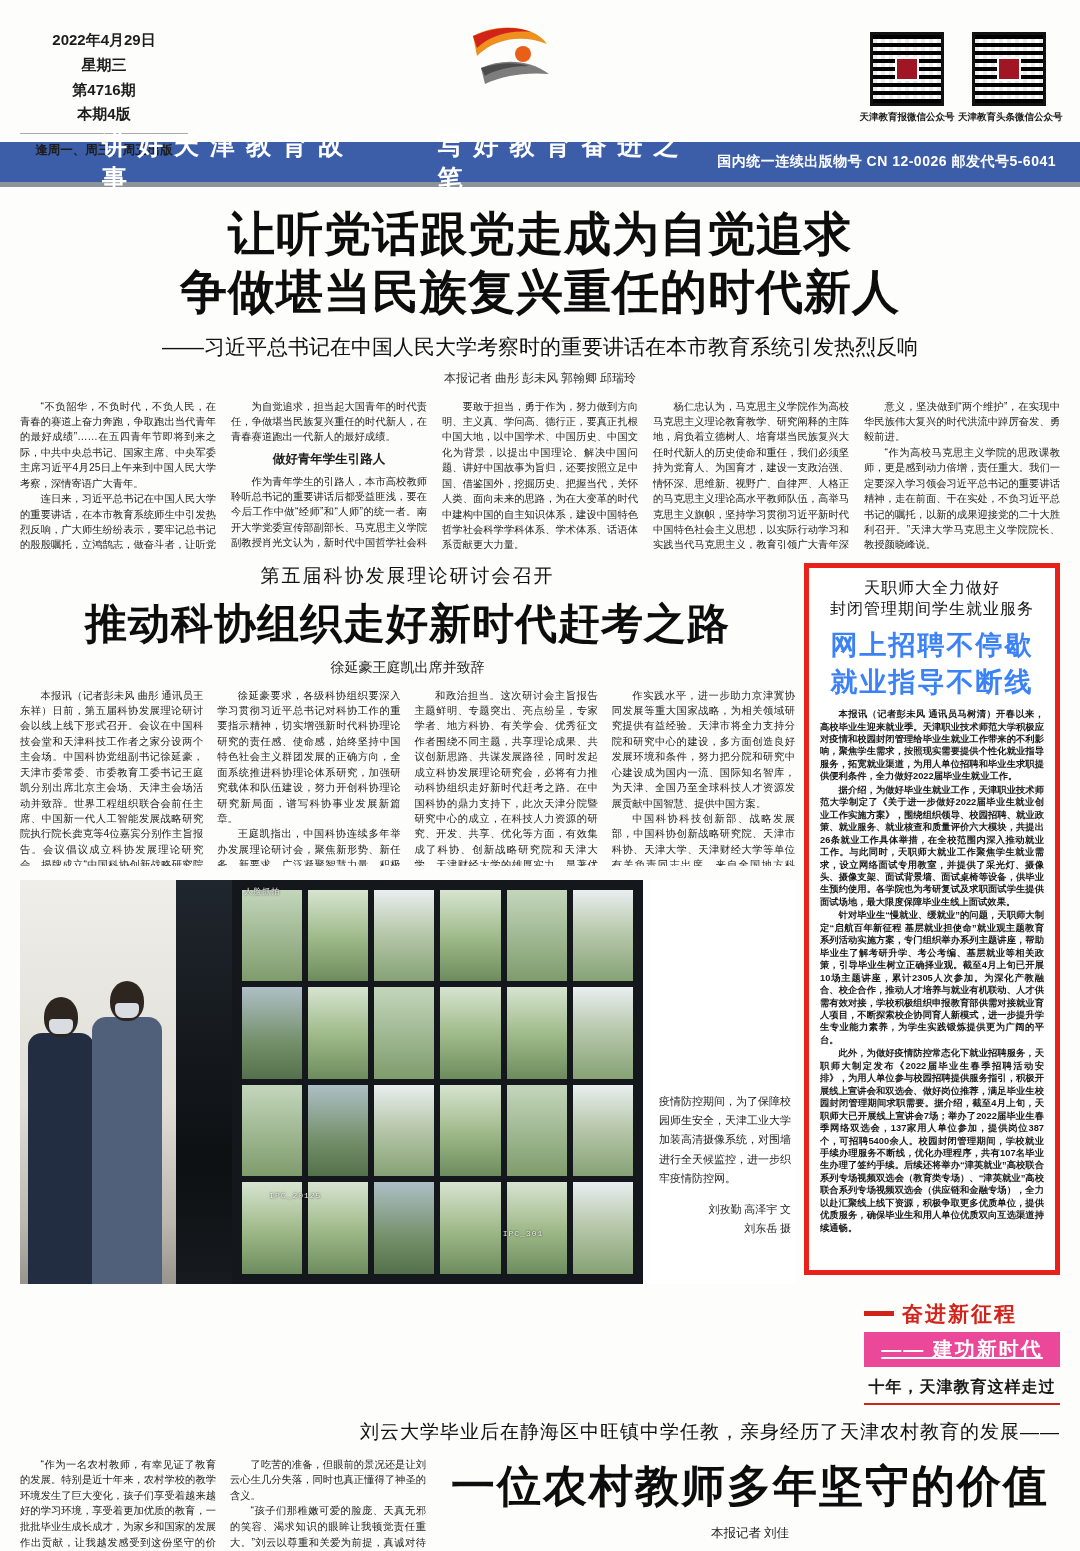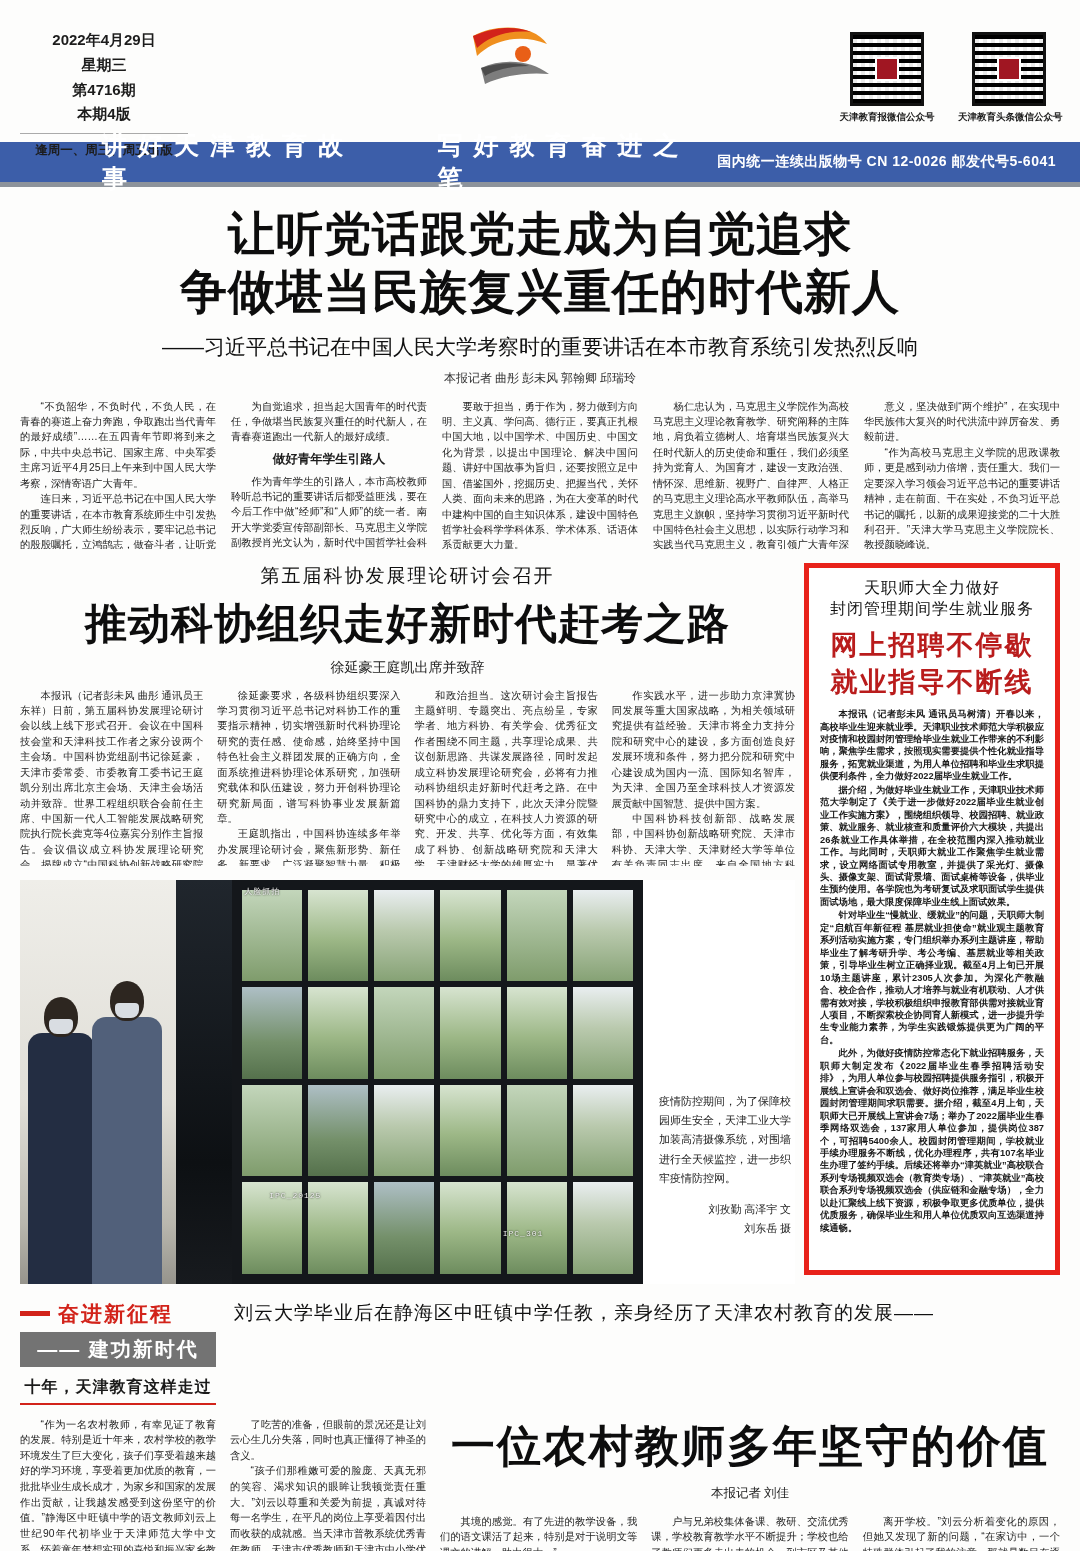--- a/index.html
+++ b/index.html
@@ -6,21 +6,21 @@
   .page{width:1080px;height:1551px;margin:0 auto;background:#fdfdfc;position:relative;overflow:hidden;
         font-family:"Liberation Sans","DejaVu Sans",sans-serif;color:#1c1c1c;box-sizing:border-box;}
   
   .header{display:flex;align-items:flex-start;padding:16px 20px 4px;height:142px;box-sizing:border-box;}
   .pub-info{width:168px;text-align:center;padding-top:12px;}
   .pub-info .line{font-weight:bold;font-size:15px;line-height:1.65;}
   .pub-info .schedule{font-size:12.5px;font-weight:bold;border-top:1px solid #aaa;margin-top:6px;padding-top:8px;}
   .masthead-wrap{flex:1;display:flex;align-items:center;justify-content:center;gap:10px;padding-top:4px;}
   .masthead{font-family:"Liberation Serif","DejaVu Serif",serif;font-weight:900;font-size:94px;line-height:1.05;
             color:#d2231a;letter-spacing:3px;text-shadow:1px 0 0 #d2231a;}
-  .qr-zone{width:226px;display:flex;gap:20px;justify-content:flex-end;padding-top:16px;}
+  .qr-zone{width:226px;display:flex;gap:0;justify-content:flex-end;padding-top:16px;}
   .qr-item{text-align:center;width:102px;}
   .qr{width:68px;height:68px;margin:0 auto;position:relative;border:3px solid #111;
       background:
         repeating-linear-gradient(0deg,#000 0 4px,rgba(255,255,255,.92) 4px 8px),
         repeating-linear-gradient(90deg,#000 0 4px,#fff 4px 8px);}
   .qr .center-badge{position:absolute;left:50%;top:50%;width:20px;height:20px;transform:translate(-50%,-50%);
       background:#a01622;border:2px solid #fff;}
   .qr-label{font-size:9.5px;font-weight:bold;margin-top:5px;white-space:nowrap;}
   
   .banner{height:40px;background:#3c5ea9;display:flex;align-items:center;color:#fff;padding:0 24px;}
@@ -40,21 +40,21 @@
   .mid{display:flex;padding:14px 20px 0;gap:9px;}
   .mid-left{flex:1;min-width:0;}
   .a2{text-align:center;}
   .a2 .kicker{font-size:19px;letter-spacing:2px;color:#111;}
   .a2 .hl{font-family:Liberation Sans, sans-serif;font-weight:900;font-size:42px;margin:7px 0 2px;letter-spacing:1px;color:#0d0d0d;}
   .a2 .byline{font-family:"Liberation Serif","DejaVu Serif",serif;font-size:14px;margin:7px 0 11px;}
   .cols4{display:flex;gap:14px;text-align:justify;height:178px;overflow:hidden;}
   
   .redbox{width:224px;flex:none;border:5px solid #e8221a;padding:10px 11px 8px;height:684px;overflow:hidden;text-align:center;background:#fff;}
   .redbox .k{font-size:16px;margin:0 0;letter-spacing:1px;color:#111;}
-  .redbox .hl{font-size:27px;font-weight:900;line-height:1.4;margin:7px 0 6px;letter-spacing:2px;color:#b91c1c;}
+  .redbox .hl{font-size:27px;font-weight:900;line-height:1.4;margin:7px 0 6px;letter-spacing:2px;color:#3b82f6;}
   .redbox .body{text-align:justify;font-size:9.3px;line-height:1.34;margin-top:5px;height:560px;overflow:hidden;font-weight:bold;}
   .redbox .body .para{margin-bottom:1px;}
   
   .photo-row{display:flex;margin-top:14px;height:404px;}
   .photo{flex:1;position:relative;background:#14171b;overflow:hidden;}
   .scene-left{position:absolute;left:0;top:0;width:25%;height:100%;
       background:linear-gradient(180deg,#efeee9 0%,#e0ded7 55%,#b9b7ae 85%,#96948c 100%);}
   .fig{position:absolute;bottom:0;border-radius:14px 14px 0 0;}
   .fig::before{content:"";position:absolute;left:50%;transform:translateX(-50%);top:-36px;width:34px;height:40px;
       background:#2d2620;border-radius:50% 50% 45% 45%;}
@@ -72,25 +72,25 @@
   .ov-label{position:absolute;color:#f2f2f2;font-family:Liberation Mono, monospace;font-size:8px;letter-spacing:1px;z-index:3;text-shadow:0 0 2px #000;}
   .ov1{left:36%;top:6px;}
   .ov2{left:40%;bottom:84px;}
   .ov3{right:16%;bottom:46px;}
   .photo-caption-strip{width:152px;flex:none;background:#fff;display:flex;flex-direction:column;justify-content:flex-end;
       padding:0 4px 46px 16px;box-sizing:border-box;}
   .caption{font-size:11px;line-height:1.75;text-align:justify;font-family:"Liberation Serif","DejaVu Serif",serif;color:#222;}
   .credit{font-size:11px;text-align:right;margin-top:12px;font-family:"Liberation Serif","DejaVu Serif",serif;line-height:1.7;color:#222;}
   
   .bottom{padding:16px 20px 0;}
-  .b-row1{display:flex;gap:14px;align-items:flex-start;}
+  .b-row1{display:flex;gap:14px;align-items:flex-end;flex-direction:column;}
   .series{width:196px;flex:none;}
   .series .s1{color:#d2231a;font-weight:900;font-size:21px;display:flex;align-items:center;gap:8px;letter-spacing:2px;}
   .series .s1::before{content:"";width:30px;height:5px;background:#d2231a;flex:none;}
-  .series .s2{background:#737373;color:#fff;font-weight:900;font-size:20px;padding:4px 8px;margin-top:4px;letter-spacing:2px;text-align:center;}
+  .series .s2{background:#ec4899;color:#fff;font-weight:900;font-size:20px;padding:4px 8px;margin-top:4px;letter-spacing:2px;text-align:center;text-decoration:underline;}
   .series .s3{font-weight:900;font-size:16px;color:#1a1a1a;text-align:center;margin-top:5px;padding:5px 0;
       border-bottom:2px solid #d2231a;letter-spacing:1px;}
   .b-kicker{flex:1;font-size:19px;letter-spacing:1px;color:#111;padding-left:4px;}
   .b-row2{display:flex;gap:14px;margin-top:12px;}
   .b-col{width:196px;flex:none;font-size:10.3px;line-height:1.52;text-align:justify;}
   .b-main{flex:1;min-width:0;text-align:center;}
   .b-main .hl{font-family:"Liberation Serif","DejaVu Serif",serif;font-weight:900;font-size:44px;letter-spacing:2px;color:#0d0d0d;}
   .b-main .byline{font-family:"Liberation Serif","DejaVu Serif",serif;font-size:12.5px;margin:9px 0 12px;}
   .b-main .cols3{display:flex;gap:14px;text-align:justify;}
   .cols3 .col{flex:1;font-size:10.3px;line-height:1.52;}

